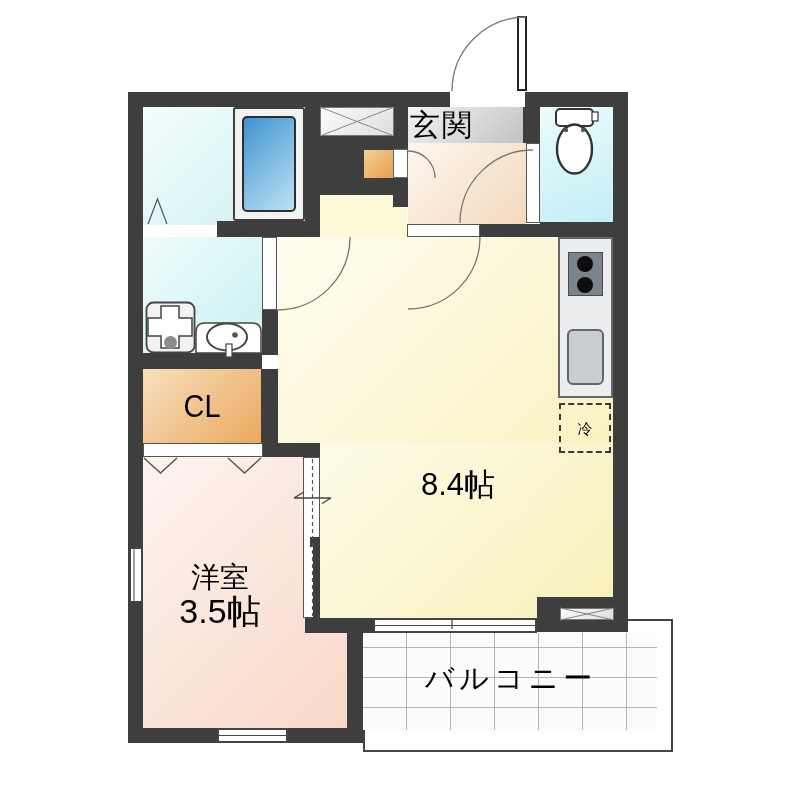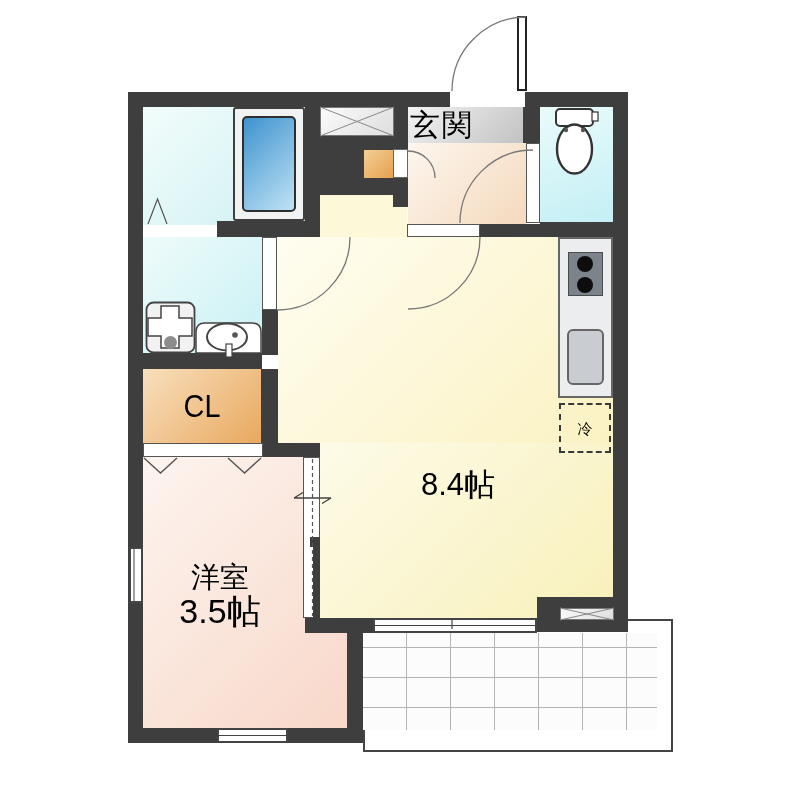--- a/index.html
+++ b/index.html
@@ -201,14 +201,15 @@
       <circle cx="235" cy="335" r="2.8" fill="#555"></circle>
     </g>
   </svg>
 
   <div class="label" id="genkan-label">玄関</div>
   <div class="label" id="ldk-size">8.4帖</div>
   <div class="label" id="west-label">洋室</div>
   <div class="label" id="west-size">3.5帖</div>
   <div class="label" id="cl-label">CL</div>
   <div class="label" id="fridge-label">冷</div>
+  <div class="label" id="balcony-label">バルコニー</div>
 
 </div>
 
 </body></html>

